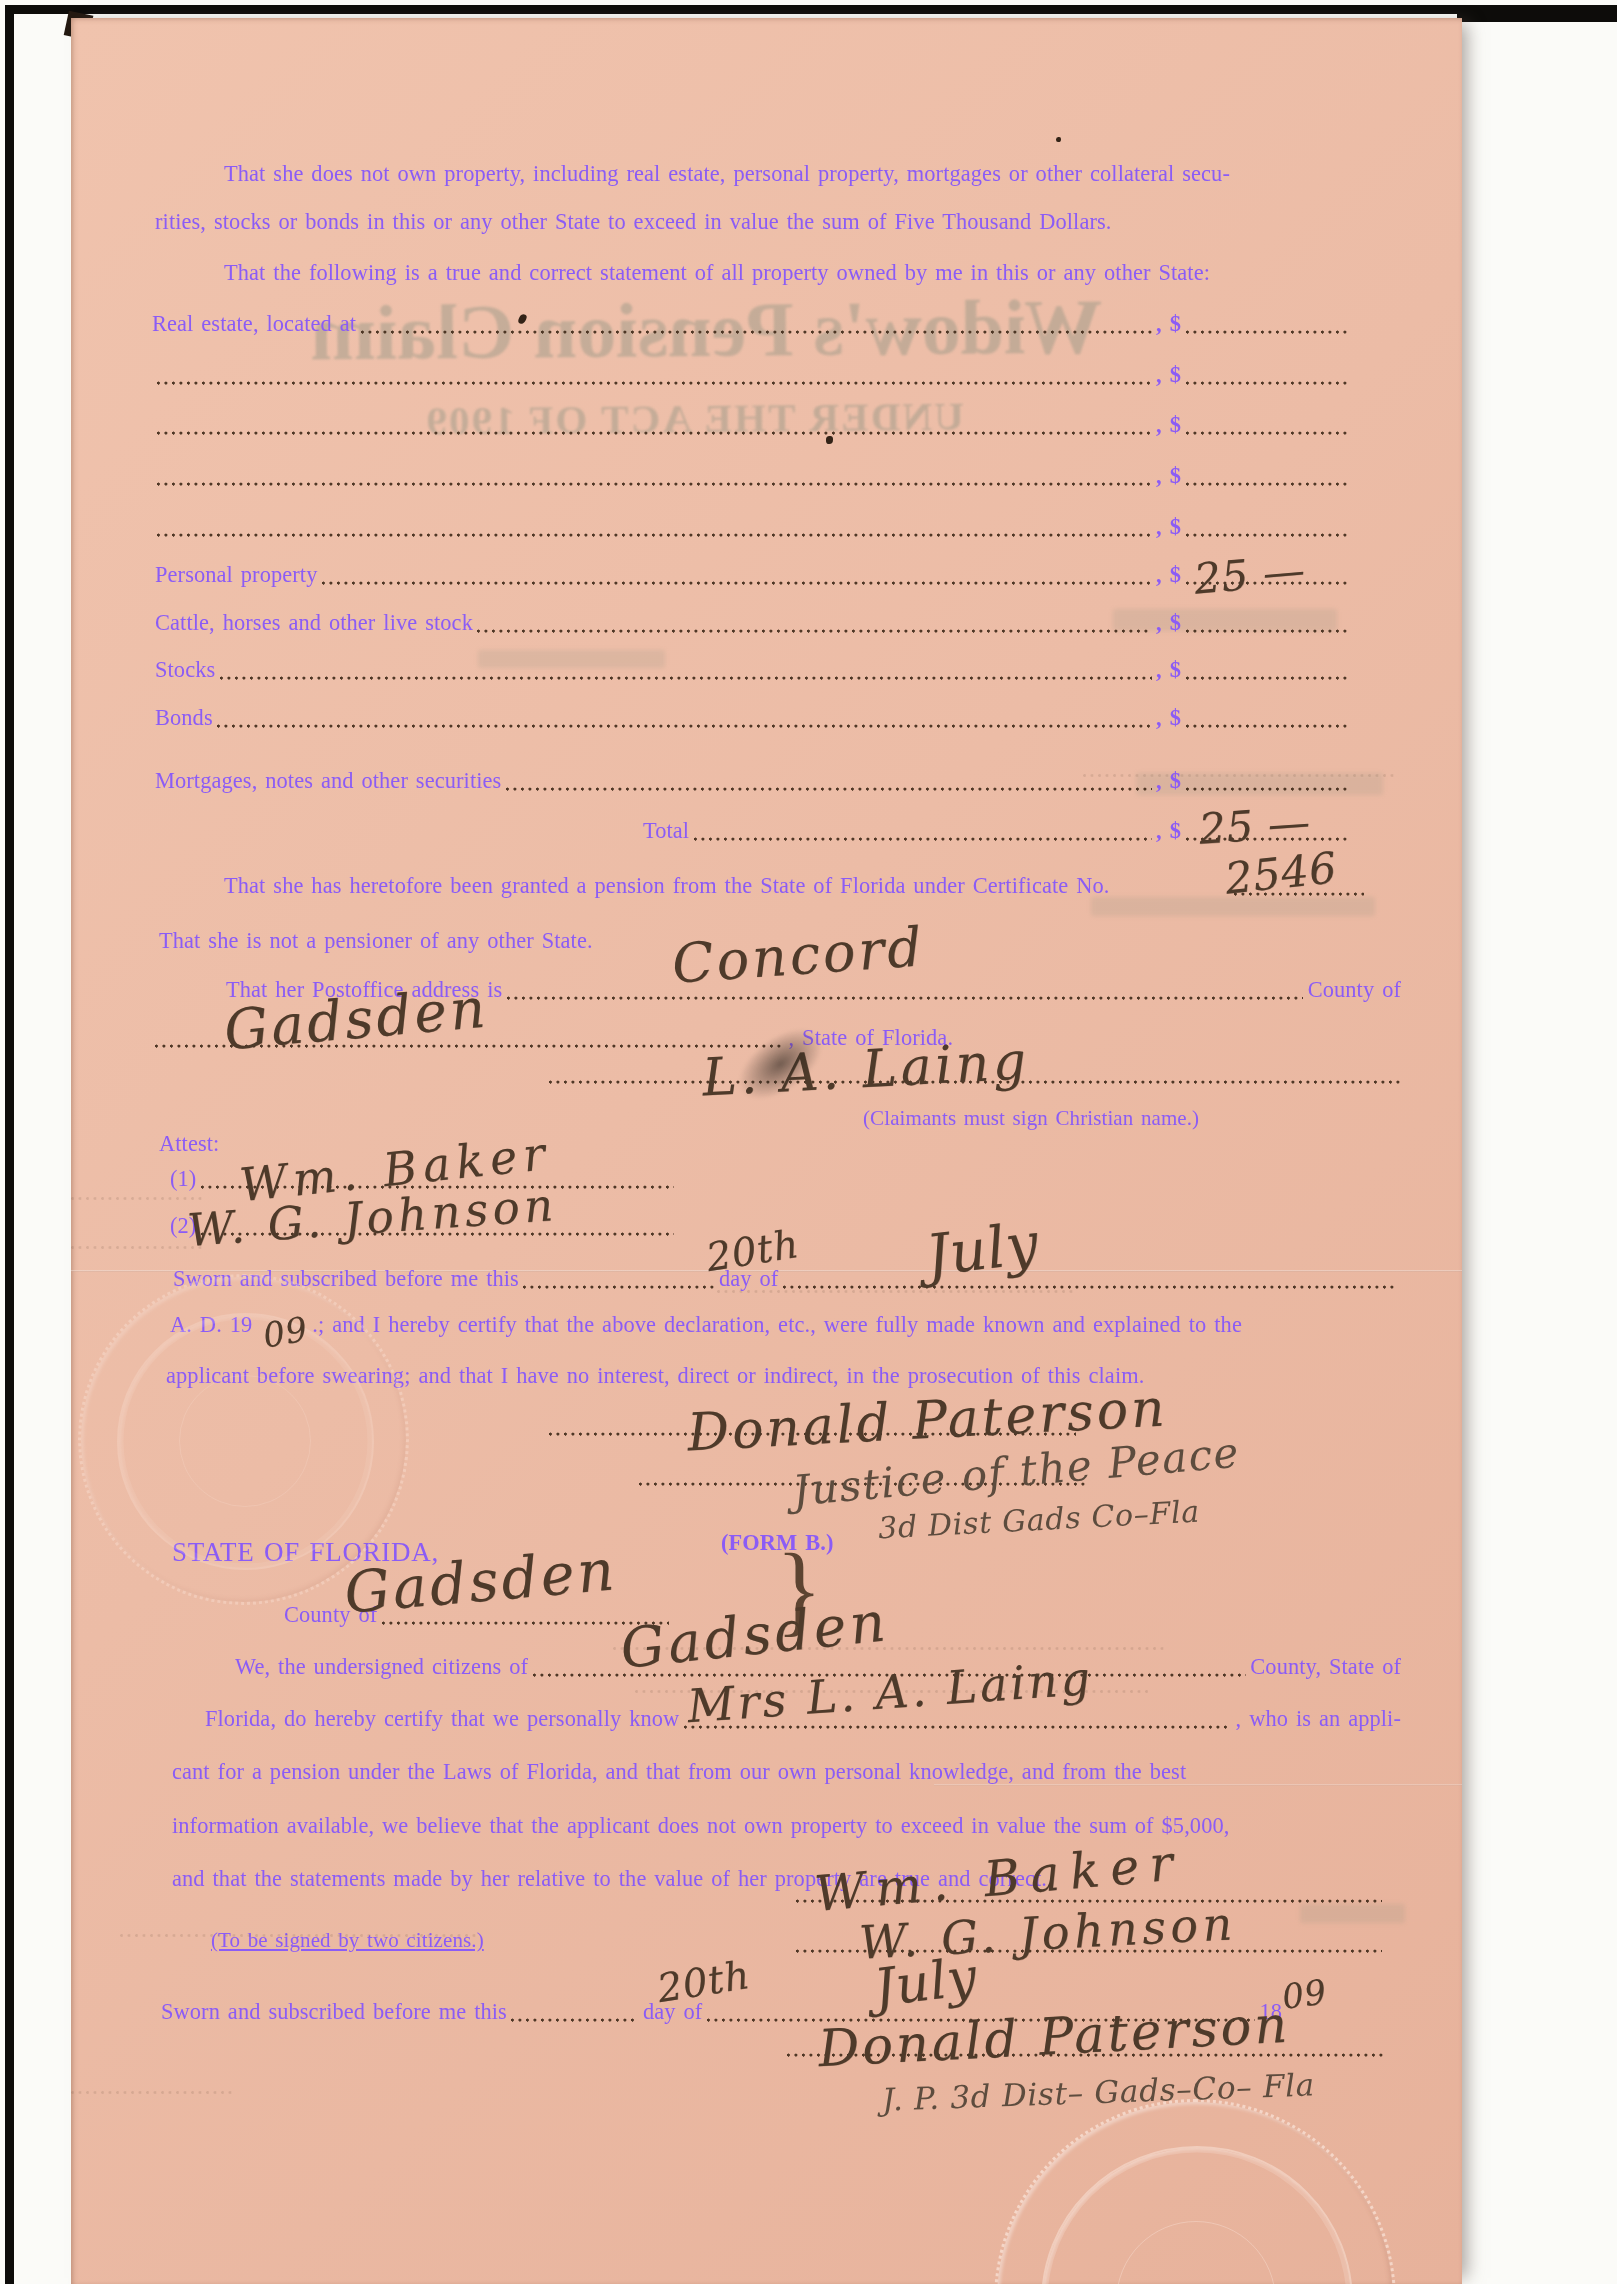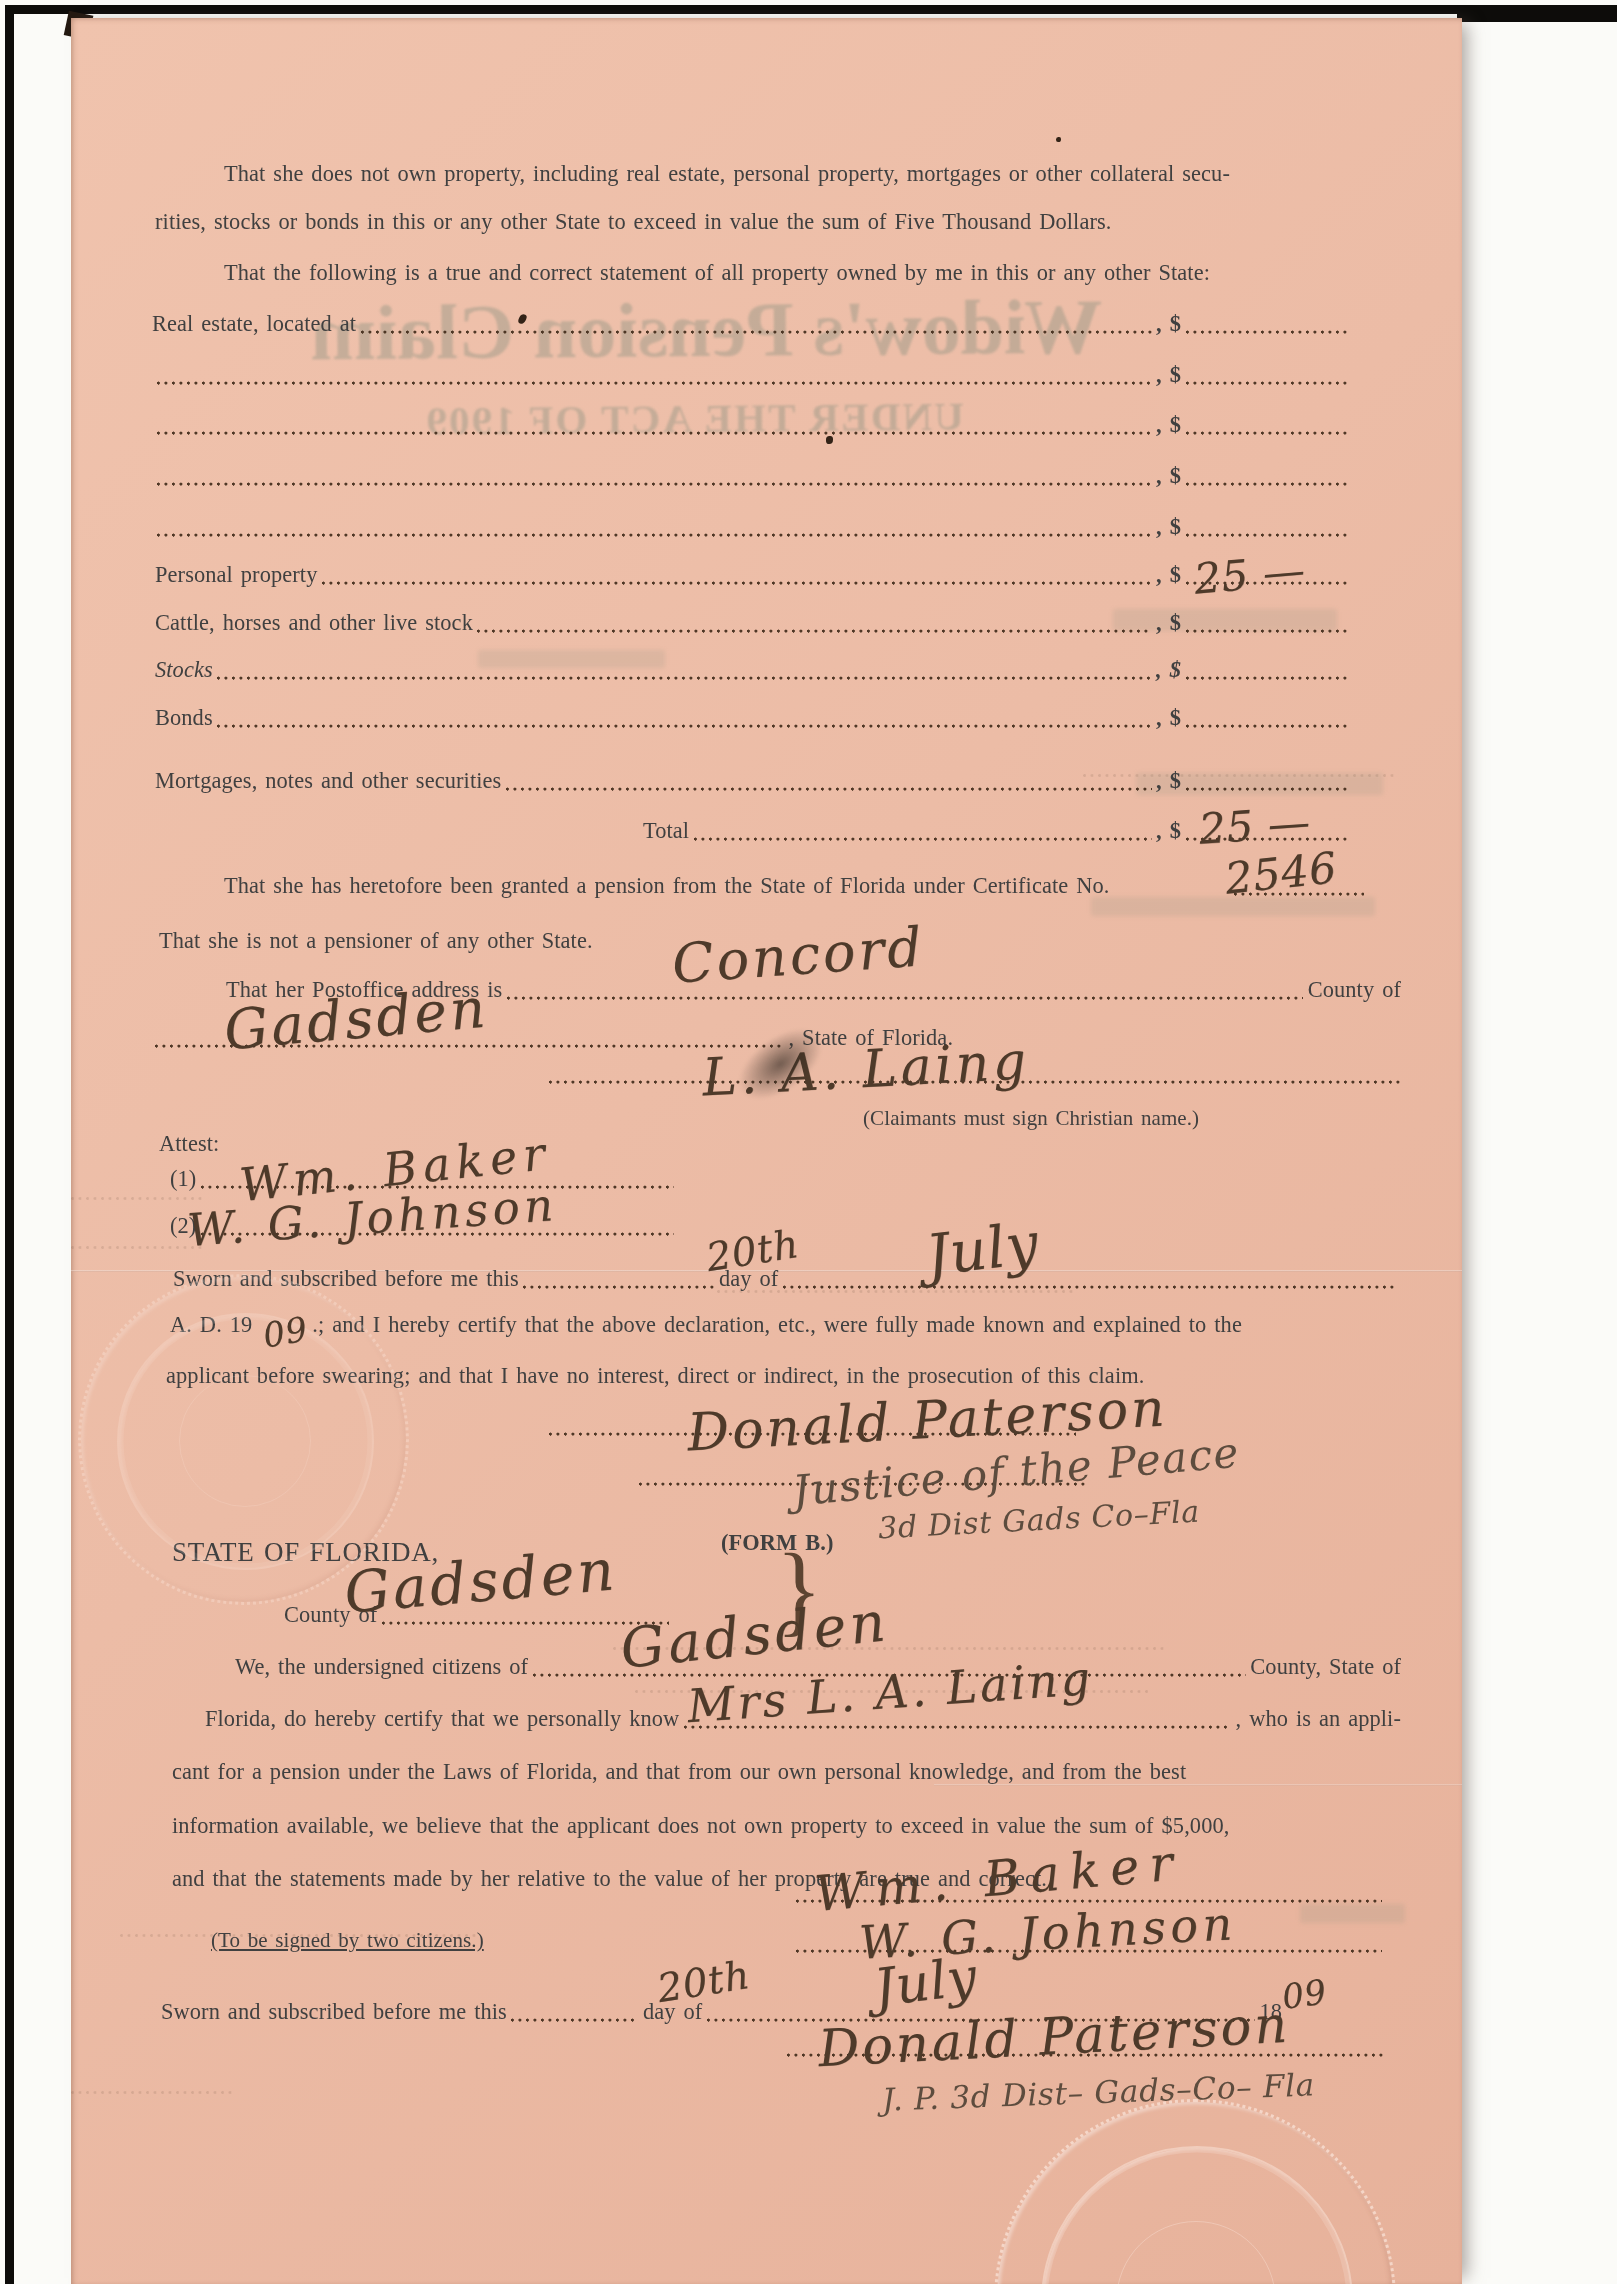--- a/index.html
+++ b/index.html
@@ -6,21 +6,21 @@
   body{width:1618px;height:2284px;background:#fbfbf8;overflow:hidden;position:relative;
        font-family:"Liberation Serif",serif;}
   .scan{position:absolute;inset:0;overflow:hidden;}
   .bar{position:absolute;background:#0d0c0a;}
   .paper{position:absolute;left:71px;top:18px;width:1391px;height:2266px;
          background:linear-gradient(135deg,#f0c3ad 0%,#ecbca6 45%,#e7b29b 100%);
          box-shadow:10.5px 0 16.4px -6px rgba(105,95,88,.55), inset 3.7px 0 6.7px -3px rgba(95,55,35,.35), inset 0 3px 6px -3px rgba(95,55,35,.3);}
   .corner-notch{position:absolute;left:66px;top:13.4px;width:25.4px;height:25.4px;background:#241a12;
          transform:rotate(12deg);}
   
-  .pt{font-size:22.4px;color:#404040;white-space:nowrap;word-spacing:2.2px;letter-spacing:0.1px;}
+  .pt{font-size:22.4px;color:#8b5cf6;white-space:nowrap;word-spacing:2.2px;letter-spacing:0.1px;}
   .abs{position:absolute;}
   .row{position:absolute;display:flex;align-items:baseline;z-index:4;}
   .lead{align-self:flex-end;flex:1 1 auto;height:3.7px;margin:0 4.5px 3px 4.5px;
         background-image:radial-gradient(circle at 1.5px 1.9px,rgba(66,44,27,.92) 1.3px,transparent 1.6px);
         background-size:7.5px 3.7px;background-repeat:repeat-x;background-position:left bottom;}
   .lead.m{flex:0 0 auto;width:163px;}
   .cur{font-weight:bold;}
   
   .hw{position:absolute;font-family:"DejaVu Serif",serif;font-style:italic;color:#4e3a2a;
       white-space:nowrap;line-height:1;z-index:6;letter-spacing:0.7px;
@@ -126,21 +126,21 @@
       <i class="lead"></i>
       <span class="cur">, $</span>
       <i class="lead m"></i>
   </div>
   <div class="row pt" style="left:155px;right:265px;top:610px;">
     <span>Cattle, horses and other live stock</span>
       <i class="lead"></i>
       <span class="cur">, $</span>
       <i class="lead m"></i>
   </div>
-  <div class="row pt" style="left:155px;right:265px;top:657px;font-style:italic;">
+  <div class="row pt" style="left:155px;right:265px;top:657px;">
     <span>Stocks</span>
       <i class="lead"></i>
       <span class="cur">, $</span>
       <i class="lead m"></i>
   </div>
   <div class="row pt" style="left:155px;right:265px;top:705px;">
     <span>Bonds</span>
       <i class="lead"></i>
       <span class="cur">, $</span>
       <i class="lead m"></i>

